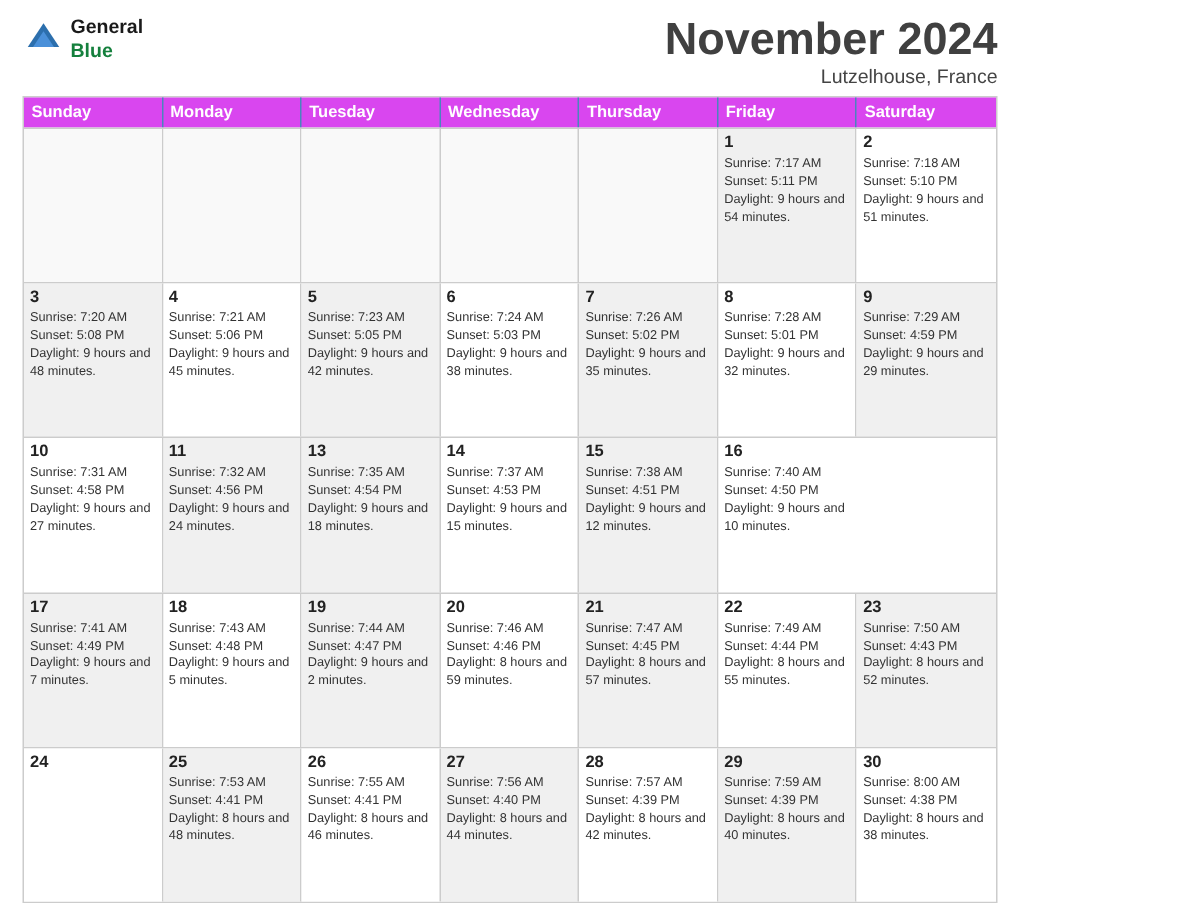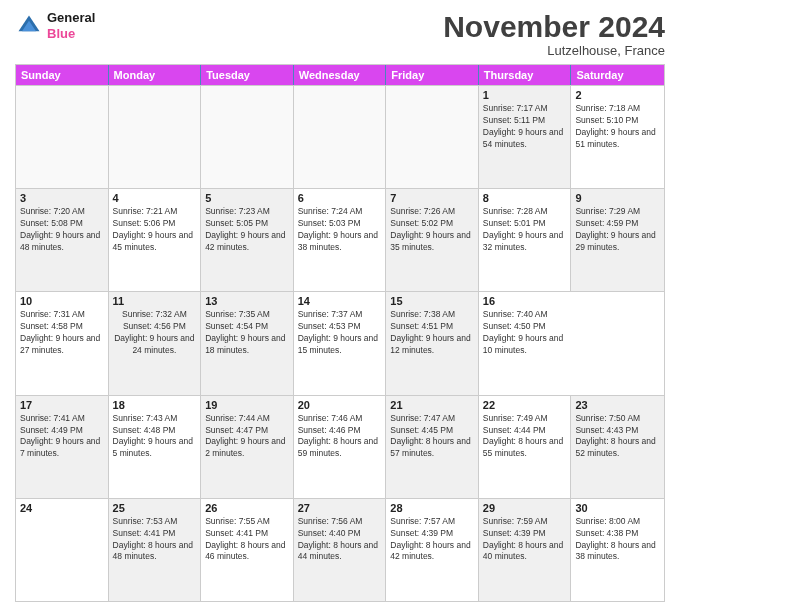--- a/index.html
+++ b/index.html
@@ -112,37 +112,37 @@
 
 <div class="page">
   <div class="header">
     <div class="logo">
       <svg class="logo-icon" viewBox="0 0 32 32">
         <polygon points="16,4 28,22 4,22" fill="#2c6fad"></polygon>
         <polygon points="16,10 24,22 8,22" fill="#4a90d9"></polygon>
       </svg>
       <div class="logo-text">
         <div>General</div>
-        <div style="color:#ec4899;">Blue</div>
+        <div style="color:#15803d;">Blue</div>
       </div>
     </div>
     <div class="title-area">
       <div class="month-title">November 2024</div>
       <div class="location">Lutzelhouse, France</div>
     </div>
   </div>
 
   <div class="calendar">
     <div class="cal-header">
       <div class="cal-header-cell">Sunday</div>
       <div class="cal-header-cell">Monday</div>
       <div class="cal-header-cell">Tuesday</div>
       <div class="cal-header-cell">Wednesday</div>
+      <div class="cal-header-cell">Thursday</div>
       <div class="cal-header-cell">Friday</div>
-      <div class="cal-header-cell">Thursday</div>
       <div class="cal-header-cell">Saturday</div>
     </div>
     <div class="cal-body" id="cal-body">
     <div class="cal-row">
           <div class="cal-cell empty"></div>
           <div class="cal-cell empty"></div>
           <div class="cal-cell empty"></div>
           <div class="cal-cell empty"></div>
           <div class="cal-cell empty"></div>
           <div class="cal-cell shaded">
@@ -204,21 +204,21 @@
         </div>
         <div class="cal-row">
           <div class="cal-cell">
             <span class="day-num">10</span>
             <div class="cell-info" style="white-space: pre-line;">Sunrise: 7:31 AM
 Sunset: 4:58 PM
 Daylight: 9 hours and 27 minutes.</div>
           </div>
           <div class="cal-cell shaded">
             <span class="day-num">11</span>
-            <div class="cell-info" style="white-space: pre-line; text-align: center;">Sunrise: 7:32 AM
+            <div class="cell-info" style="white-space: pre-line;">Sunrise: 7:32 AM
 Sunset: 4:56 PM
 Daylight: 9 hours and 24 minutes.</div>
           </div>
           <div class="cal-cell shaded">
             <span class="day-num">13</span>
             <div class="cell-info" style="white-space: pre-line;">Sunrise: 7:35 AM
 Sunset: 4:54 PM
 Daylight: 9 hours and 18 minutes.</div>
           </div>
           <div class="cal-cell">

